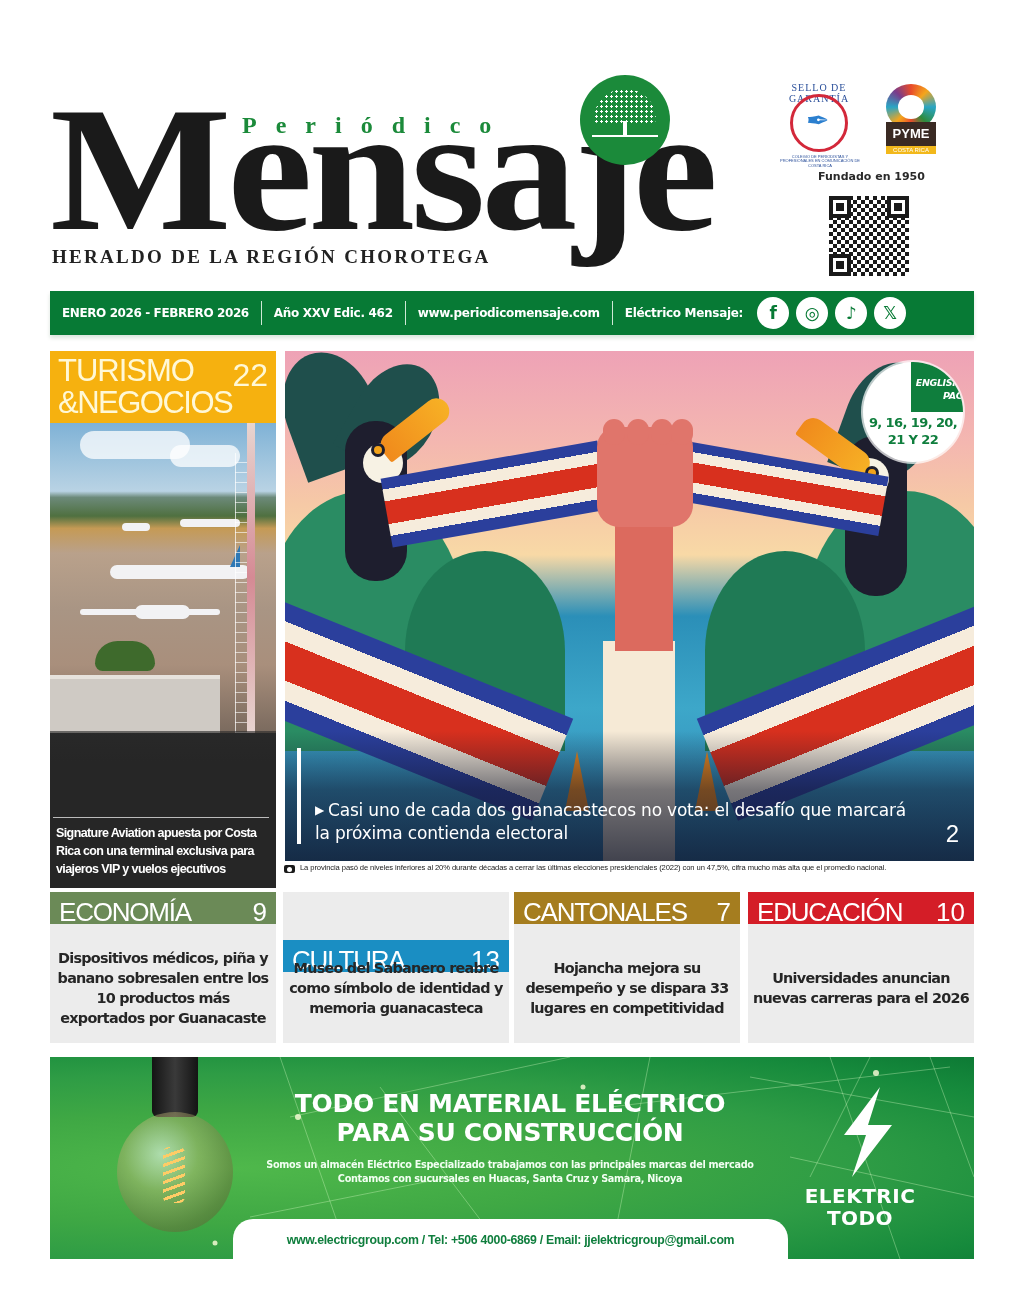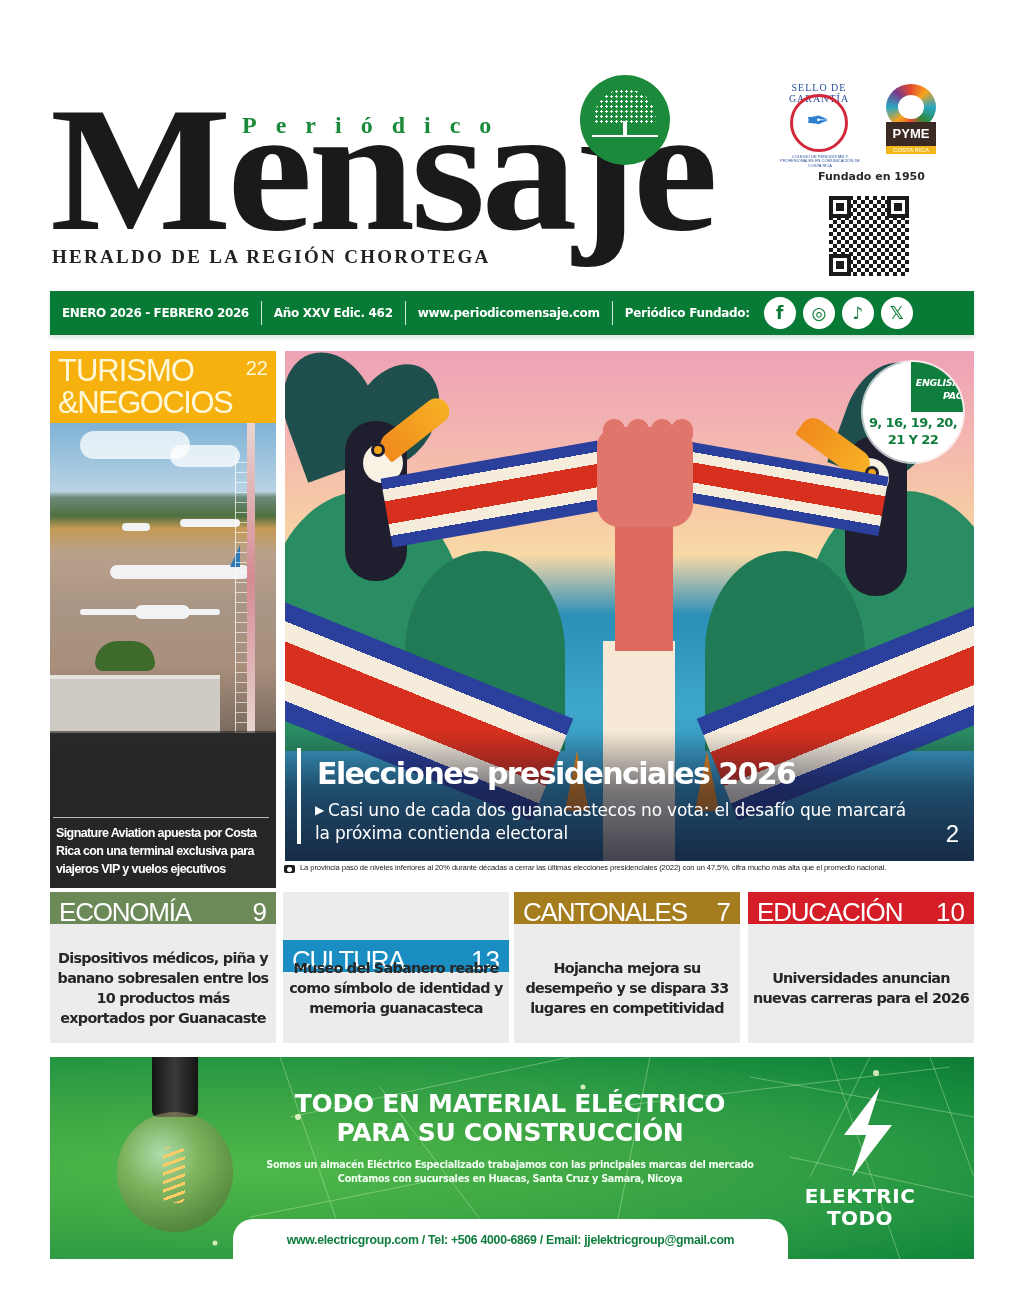--- a/index.html
+++ b/index.html
@@ -43,21 +43,21 @@
   .infobar .small { font-size: 12px; letter-spacing: -0.3px; }
   .infobar .div { width: 1px; height: 24px; background: #cfe8d6; }
   .infobar .socials { display: flex; gap: 7px; margin-left: 2px; }
   .social { width: 32px; height: 32px; border-radius: 50%; background: #fff; color: #077a35; display: flex; align-items: center; justify-content: center; font-weight: bold; font-size: 17px; font-family: "DejaVu Sans", sans-serif; }
 
   
   .turismo { position: absolute; left: 50px; top: 351px; width: 226px; height: 537px; background: #2a2a2a; overflow: hidden; }
   .turismo .head { position: absolute; left: 0; top: 0; width: 226px; height: 72px; background: #f6b10f; }
   .turismo .head .t1 { position: absolute; left: 8px; top: 4px; font-size: 31px; color: #fff8d6; font-weight: normal; letter-spacing: -1px; line-height: 32px; }
   .turismo .head .t2 { position: absolute; left: 8px; top: 36px; font-size: 31px; color: #fff8d6; letter-spacing: -1.5px; line-height: 32px; }
-  .turismo .head .pg { position: absolute; right: 8px; top: 6px; font-size: 20px; color: #fff8d6; text-align: right; }
+  .turismo .head .pg { position: absolute; right: 8px; top: 6px; font-size: 32px; color: #fff8d6; text-align: right; }
   .turismo .photo { position: absolute; left: 0; top: 72px; width: 226px; height: 310px;
       background: linear-gradient(180deg, #7fb2d6 0%, #b9d3e4 22%, #6c8a7a 24%, #4f7040 30%, #c59a55 34%, #b9a18b 42%, #a99584 60%, #a98f7c 78%, #7a6a5e 100%); }
   .turismo .photo .cloud { position: absolute; background: rgba(255,255,255,0.75); border-radius: 30px; }
   .turismo .photo .plane { position: absolute; background: #f2f2f4; border-radius: 10px; }
   .turismo .photo .tail { position: absolute; width: 0; height: 0; border-left: 10px solid transparent; border-bottom: 22px solid #2e78b5; }
   .turismo .photo .tower { position: absolute; left: 197px; top: 0; width: 8px; height: 310px; background: linear-gradient(#e8d5d0, #d58a94, #e8d5d0); }
   .turismo .photo .lattice { position: absolute; left: 185px; top: 30px; width: 14px; height: 280px; background: repeating-linear-gradient(0deg, rgba(255,255,255,0.6) 0 1px, transparent 1px 10px); border-left: 1px solid rgba(255,255,255,0.7); border-right: 1px solid rgba(255,255,255,0.7); }
   .turismo .photo .palm { position: absolute; left: 45px; top: 218px; width: 60px; height: 30px; background: #3e6a2c; border-radius: 30px 30px 10px 10px; }
   .turismo .photo .roof { position: absolute; left: 0; top: 252px; width: 170px; height: 58px; background: #cfcac4; border-top: 4px solid #e6e2dc; }
   .turismo .caption { position: absolute; left: 0; top: 380px; width: 226px; height: 157px; background: linear-gradient(180deg, rgba(40,40,40,0.6), #262626 20%); }
@@ -151,21 +151,21 @@
   </div>
 </header>
 
 <nav class="infobar">
   <span class="seg date">ENERO 2026 - FEBRERO 2026</span>
   <span class="div"></span>
   <span class="seg small">Año XXV Edic. 462</span>
   <span class="div"></span>
   <span class="seg small">www.periodicomensaje.com</span>
   <span class="div"></span>
-  <span class="seg small">Periódico Fundado:</span>
+  <span class="seg small">Eléctrico Mensaje:</span>
   <div class="socials">
     <span class="social">f</span>
     <span class="social">◎</span>
     <span class="social">♪</span>
     <span class="social">𝕏</span>
   </div>
 </nav>
 
 <article class="turismo">
   <div class="head">
@@ -234,21 +234,20 @@
   <div class="shade"></div>
 </section>
 
 <div class="badge-english">
   <div class="top">ENGLISH SECTION PAGES:</div>
   <div class="bottom">9, 16, 19, 20, 21 Y 22</div>
 </div>
 
 <div class="hero-text">
   <div class="vbar"></div>
-  <div class="title">Elecciones presidenciales 2026</div>
   <div class="sub"><span class="arrow">▶</span><span>Casi uno de cada dos guanacastecos no vota: el desafío que marcará la próxima contienda electoral</span></div>
   <div class="pg">2</div>
 </div>
 
 <div class="hero-caption">
   <span class="cam"></span>
   <span>La provincia pasó de niveles inferiores al 20% durante décadas a cerrar las últimas elecciones presidenciales (2022) con un 47,5%, cifra mucho más alta que el promedio nacional.</span>
 </div>
 
 <article class="card" style="left:50px;">

